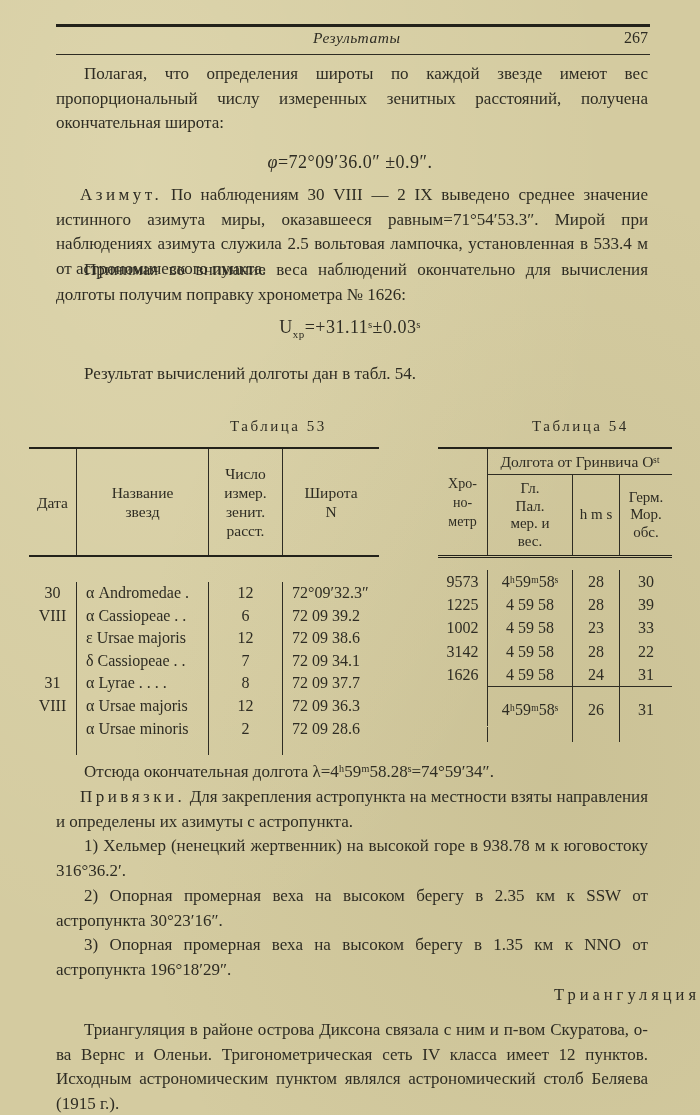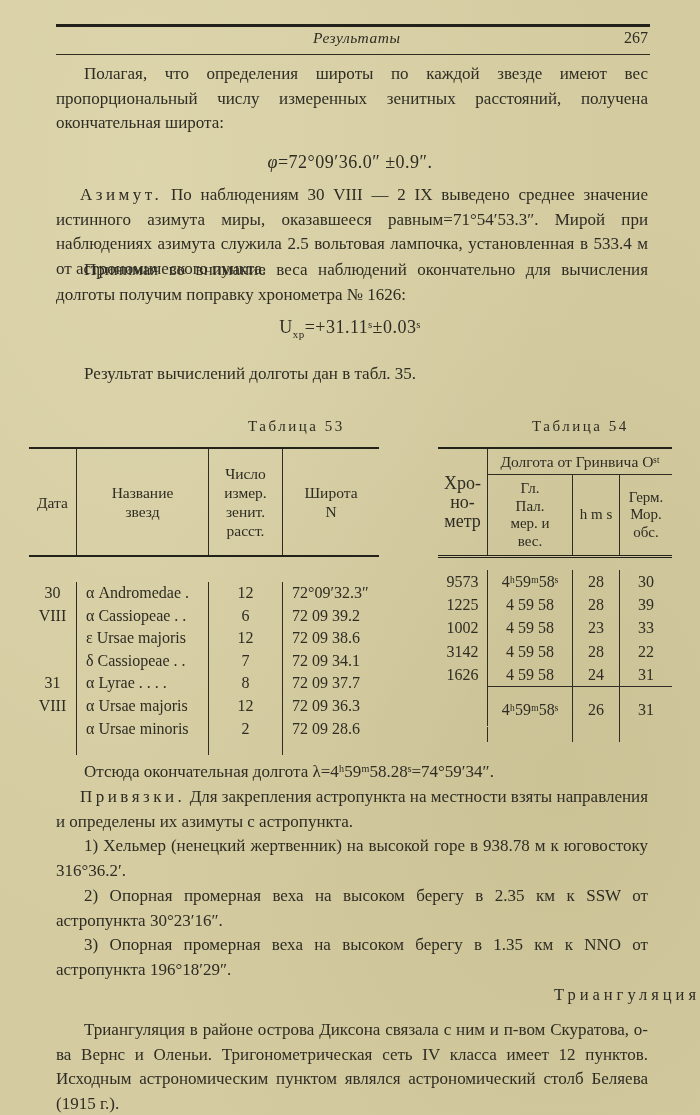--- a/index.html
+++ b/index.html
@@ -39,21 +39,21 @@
   .cdate{text-align:center;}
   .cstar{padding-left:9px;}
   .ccnt{text-align:center;}
   .clat{padding-left:9px;}
   .fill{height:15px;}
   
   .t54{position:absolute;left:438px;top:447px;width:234px;}
   .t54 .hdr{display:grid;grid-template-columns:50px 184px;
             border-top:2.5px solid #23221a;border-bottom:3px double #23221a;height:106px;}
   .t54 .chron{display:flex;align-items:center;justify-content:center;text-align:center;
-              font-size:18px;line-height:19px;}
+              font-size:14px;line-height:19px;}
   .t54 .spanhead{height:25px;border-bottom:1.2px solid #2e2c23;display:flex;align-items:center;
                  justify-content:center;font-size:15.5px;}
   .t54 .subrow{display:grid;grid-template-columns:85px 47px 52px;height:80px;}
   .t54 .subrow .hc{font-size:15px;line-height:17.5px;}
   .t54 .bd{display:grid;grid-template-columns:50px 85px 47px 52px;padding-top:12px;}
   .t54 .bd .cell{height:23.2px;font-size:16px;line-height:23.2px;text-align:center;}
   .sumsep{border-top:1.2px solid #2e2c23;}
   .sumcell{height:40px !important;line-height:46px !important;}
   .sect{position:absolute;width:700px;text-align:right;font-size:16.5px;letter-spacing:4px;}
 </style>
@@ -74,23 +74,23 @@
   <p class="bodytxt ind" style="top:62px;margin:0;">Полагая, что определения широты по каждой звезде имеют вес пропорциональный числу измеренных зенитных расстояний, получена окончательная широта:</p>
 
   <div class="formula" style="top:152px;"><span class="fvar">φ</span><span>=72°09′36.0″  ±0.9″.</span></div>
 
   <p class="bodytxt" style="top:183px;margin:0;"><span class="ind" style="display:inline-block;width:24px;"></span><span class="lead">Азимут.</span><span> По наблюдениям 30 VIII — 2 IX выведено среднее значение истинного азимута миры, оказавшееся равным=71°54′53.3″. Мирой при наблюдениях азимута служила 2.5 вольтовая лампочка, установленная в 533.4 м от астрономического пункта.</span></p>
 
   <p class="bodytxt ind" style="top:258px;margin:0;">Принимая во внимание веса наблюдений окончательно для вычисления долготы получим поправку хронометра № 1626:</p>
 
   <div class="formula" style="top:317px;"><span>U</span><sub>хр</sub><span>=+31.11ˢ±0.03ˢ</span></div>
 
-  <p class="bodytxt ind" style="top:362px;margin:0;">Результат вычислений долготы дан в табл. 35.</p>
-
-  <div class="tbl-title" style="left:248px;top:418px;">Таблица 53</div>
+  <p class="bodytxt ind" style="top:362px;margin:0;">Результат вычислений долготы дан в табл. 54.</p>
+
+  <div class="tbl-title" style="left:230px;top:418px;">Таблица 53</div>
   <div class="tbl-title" style="left:532px;top:418px;">Таблица 54</div>
 
   <div class="t53">
     <div class="hdr">
       <div class="hc vr">Дата</div>
       <div class="hc vr pre">Название
 звезд</div>
       <div class="hc vr pre">Число
 измер.
 зенит.

